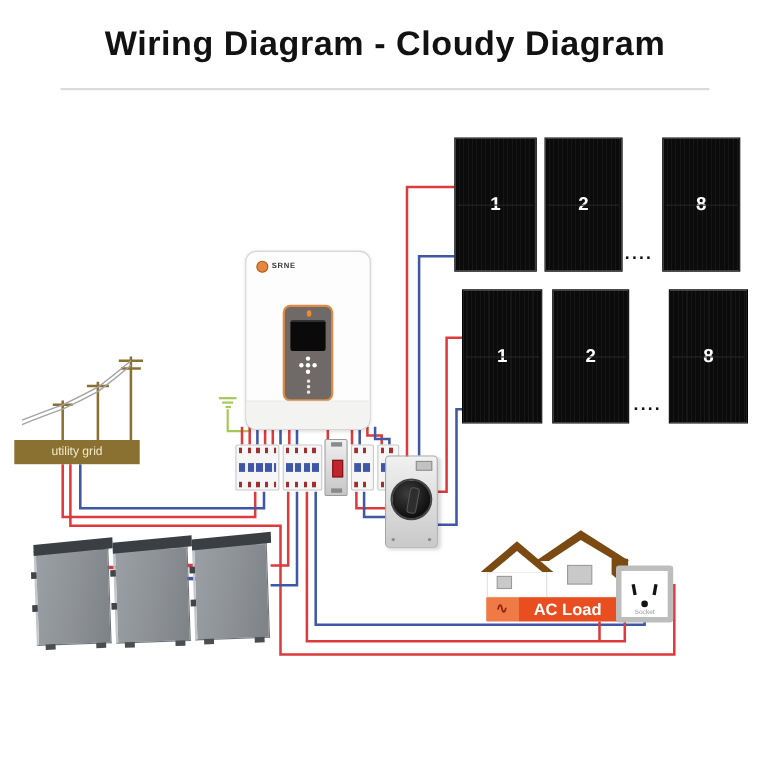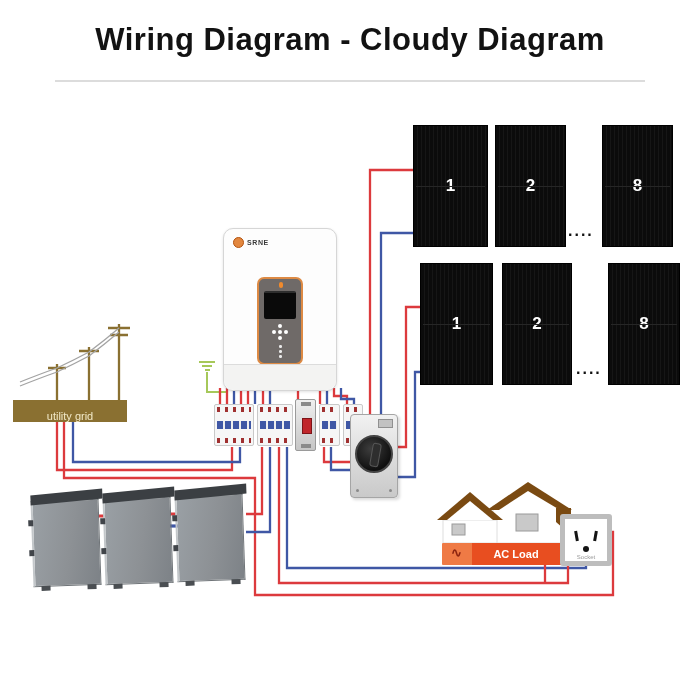--- a/index.html
+++ b/index.html
@@ -47,21 +47,21 @@
   .inv-dpad{left:19px;top:51px;width:4px;height:4px;background:#fff;border-radius:50%;
             box-shadow:0 -6px 0 #fff,0 6px 0 #fff,-6px 0 0 #fff,6px 0 0 #fff;}
   .inv-keys{left:20px;top:66px;width:2.5px;height:2.5px;background:#e9e9e9;border-radius:50%;
             box-shadow:0 5px 0 #e9e9e9,0 10px 0 #e9e9e9;}
 
   
   .gnd-bar{height:2px;background:var(--ground-green,#a6c85a);z-index:2;}
 
   
   .grid-base{left:13px;top:400px;width:114px;height:22px;background:var(--pole-brown,#8a7031);
-             z-index:2;display:flex;align-items:flex-end;justify-content:center;
+             z-index:2;display:flex;align-items:center;justify-content:center;
              color:#f2e9c8;font-size:11px;}
 
   
   .breaker{top:404px;height:42px;background:#f6f6f6;border:1px solid #c9c9c9;border-radius:2px;
            z-index:3;box-sizing:border-box;}
   .term-top,.term-bot{position:absolute;left:2px;right:2px;height:5px;
            background:repeating-linear-gradient(90deg,#a03030 0 3px,rgba(0,0,0,0) 3px 8px);}
   .term-top{top:2px;} .term-bot{bottom:2px;}
   .band{position:absolute;left:2px;right:2px;top:16px;height:8px;
         background:repeating-linear-gradient(90deg,var(--wire-blue,#3f57a5) 0 6px,#eeeeee 6px 8px);}
@@ -95,21 +95,21 @@
              box-shadow:0 30px 0 #41454a;}
 
   
   svg.houses{left:430px;top:478px;z-index:2;}
 
   
   .ac-banner{left:442px;top:543px;width:124px;height:22px;z-index:3;border-radius:1px;
              background:linear-gradient(90deg,#ef7a45 0 30px,var(--load-orange,#e84e20) 30px);
              display:flex;align-items:center;}
   .ac-wave{position:absolute;left:9px;top:2px;font-size:13px;color:#8c2410;font-weight:700;}
-  .ac-text{flex:1;text-align:center;color:#fff;font-weight:700;font-size:11px;padding-left:24px;}
+  .ac-text{flex:1;text-align:center;color:#fff;font-weight:700;font-size:15px;padding-left:24px;}
 
   
   .socket{left:560px;top:514px;width:52px;height:52px;background:#fff;border:5px solid #bdbdbd;
           border-radius:3px;z-index:3;box-sizing:border-box;}
   .slot{position:absolute;top:12px;width:3px;height:10px;background:#141414;}
   .slot.l{left:10px;transform:rotate(-10deg);}
   .slot.r{right:10px;transform:rotate(10deg);}
   .sock-dot{position:absolute;left:18px;top:27px;width:6px;height:6px;border-radius:50%;background:#141414;}
   .sock-label{position:absolute;left:0;right:0;bottom:1px;text-align:center;font-size:6px;color:#9a9a9a;}
 </style>

